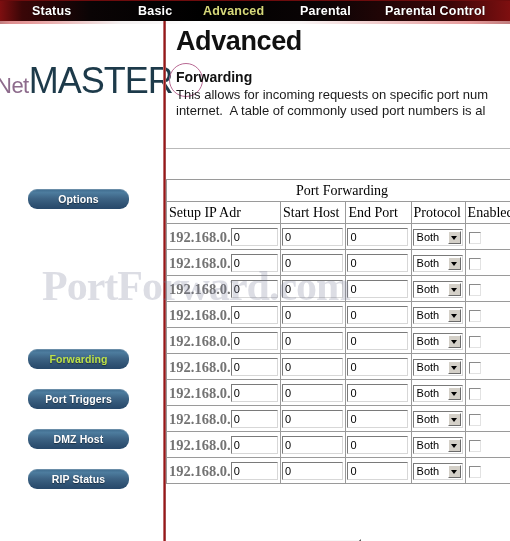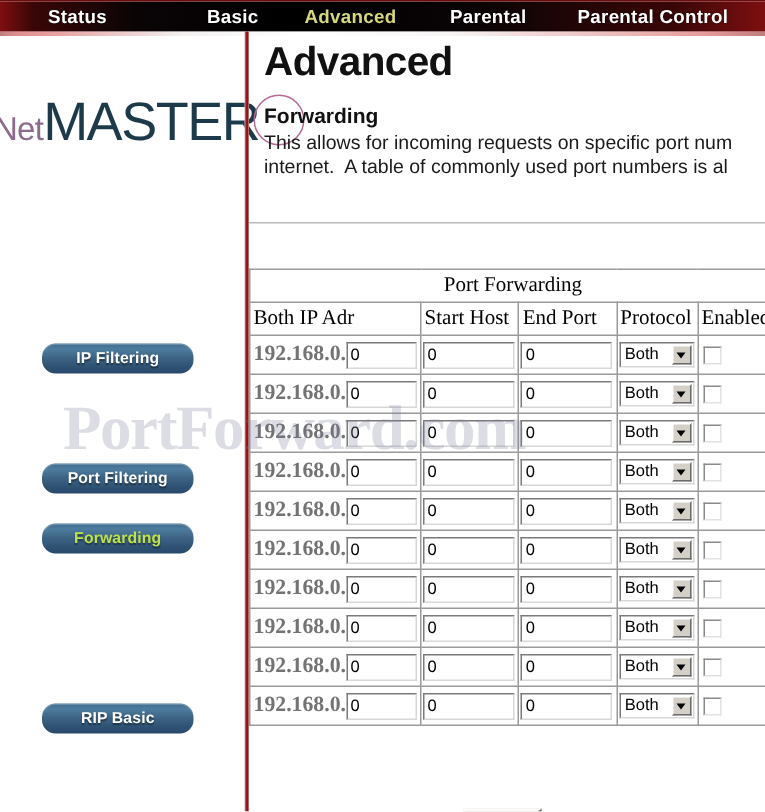--- a/index.html
+++ b/index.html
@@ -355,42 +355,43 @@
   </div>
 </div>
 <div id="navbottomline"></div>
 
 <div id="sidebar">
 
   <div id="logo">
     <span class="net">Net</span><span class="master">MASTER</span><span class="rwrap"><span class="rcircle"></span></span>
   </div>
 
-  <div class="sidebtn" id="btn-ipfilter">IP Filtering</div>
-  <div class="sidebtn" id="btn-portfilter">Port Filtering</div>
+  <div class="sidebtn" id="btn-options">Options</div>
   <div class="sidebtn sel" id="btn-forwarding">Forwarding</div>
-  <div class="sidebtn" id="btn-rip">RIP Basic</div>
+  <div class="sidebtn" id="btn-porttrig">Port Triggers</div>
+  <div class="sidebtn" id="btn-dmz">DMZ Host</div>
+  <div class="sidebtn" id="btn-rip">RIP Status</div>
 </div>
 
 <div id="vdivider"></div>
 
 <div id="main">
   <div id="page-title">Advanced</div>
   <div id="sec-title">Forwarding</div>
   <div id="sec-body">This allows for incoming requests on specific port num
 internet.  A table of commonly used port numbers is al</div>
   <div id="hrule"></div>
 
   <table id="fwdtable">
     <tbody id="table-body">
         <tr>
           <td class="caption-cell" colspan="5">Port Forwarding</td>
         </tr>
         <tr>
-          <th class="colhead" style="width: 130px;">Both IP Adr</th>
+          <th class="colhead" style="width: 130px;">Setup IP Adr</th>
           <th class="colhead" style="width: 72px;">Start Host</th>
           <th class="colhead" style="width: 70px;">End Port</th>
           <th class="colhead" style="width: 58px; margin-top: 28px;">Protocol</th>
           <th class="colhead" style="width: 60px;">Enabled</th>
         </tr>
         <tr>
           <td class="cell-ip"><span class="iplabel">192.168.0.</span><input type="text" class="txtin ip" value="0" style=""></td>
           <td class="cell-port"><input type="text" class="txtin port" value="0" style=""></td>
           <td class="cell-port"><input type="text" class="txtin port" value="0" style=""></td>
           <td class="cell-proto"><div class="selwrap"><span class="sellabel">Both</span><span class="selarrow"></span></div></td>

